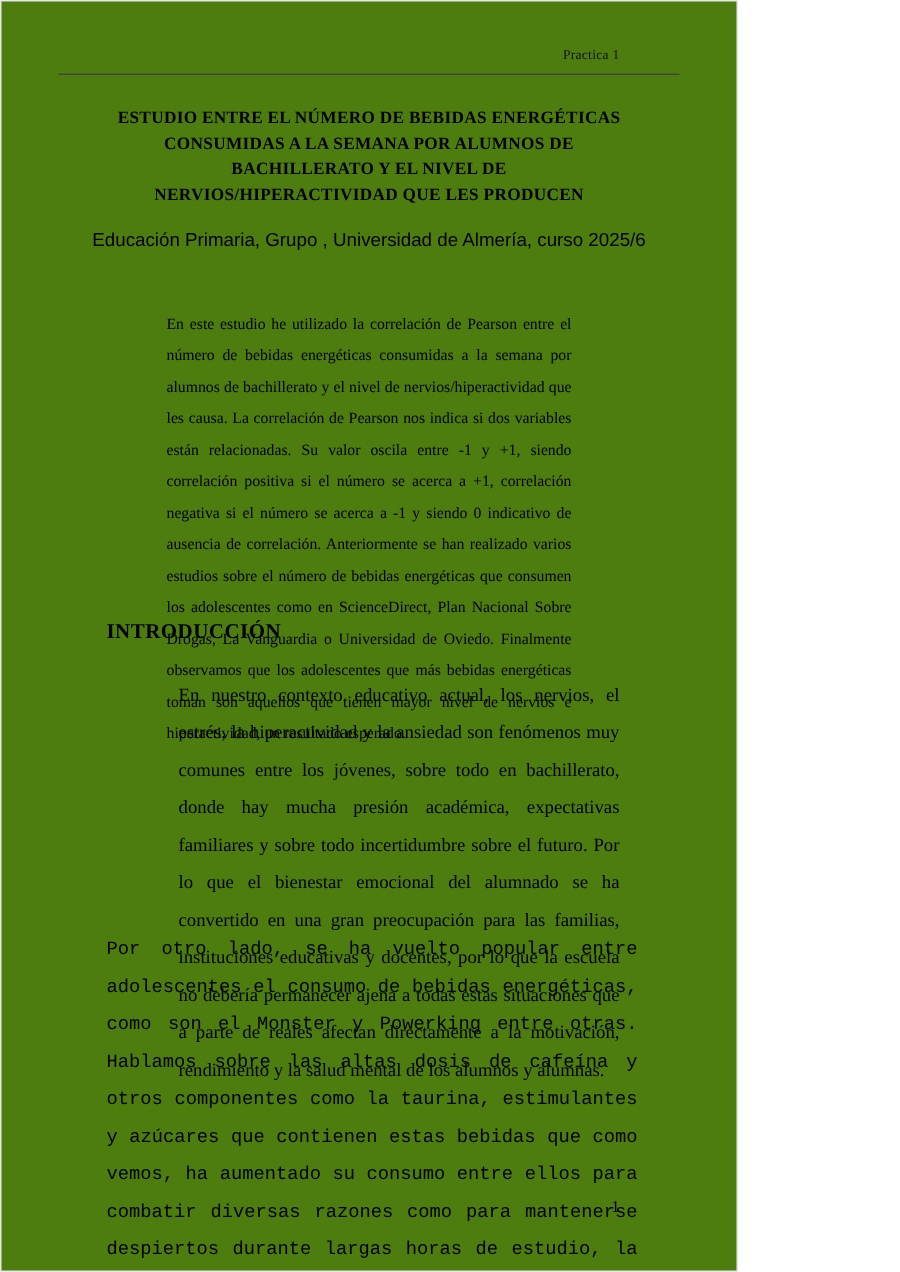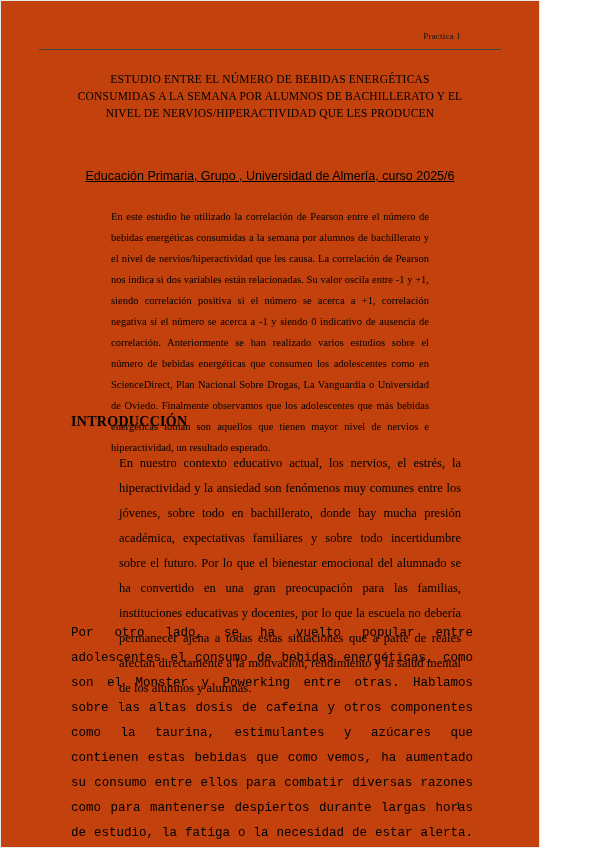--- a/index.html
+++ b/index.html
@@ -2,24 +2,24 @@
 <html><head>
 <meta charset="utf-8">
 <style>
   html, body {
     margin: 0;
     padding: 0;
     background: #ffffff;
   }
   .page {
     position: relative;
-    width: 540px;
+    width: 492px;
     height: 848px;
     box-sizing: border-box;
-    background: #c2410c;
+    background: #4d7c0f;
     font-family: "Liberation Serif", serif;
     color: #000000;
     overflow: hidden;
     border: 1px solid #e8e8e8;
   }
   .running-header {
     position: absolute;
     top: 30px;
     left: 40px;
     right: 78px;
@@ -38,35 +38,34 @@
     margin: 0;
     height: 0;
   }
   .title {
     position: absolute;
     top: 70px;
     left: 72px;
     right: 72px;
     text-align: center;
     font-size: 11.5px;
-    font-weight: normal;
+    font-weight: bold;
     line-height: 17px;
     letter-spacing: 0.2px;
     margin: 0;
   }
   .subtitle {
     position: absolute;
-    top: 168px;
+    top: 152px;
     left: 40px;
     right: 40px;
     text-align: center;
     font-family: "Liberation Sans", sans-serif;
     font-size: 12.5px;
     margin: 0;
-    text-decoration: underline;
   }
   .abstract {
     position: absolute;
     top: 201px;
     left: 106px;
     right: 106px;
     text-align: justify;
     font-size: 10.5px;
     line-height: 21px;
     margin: 4px;

